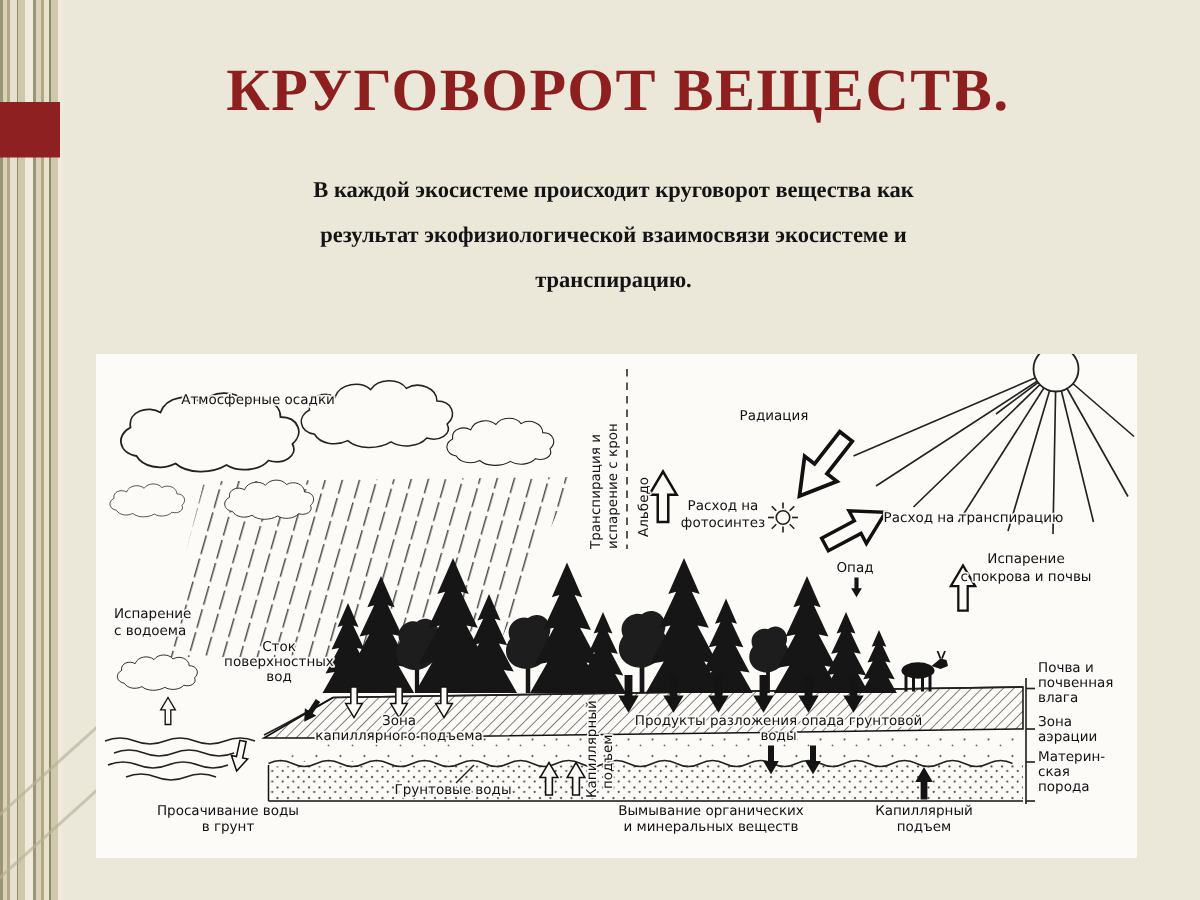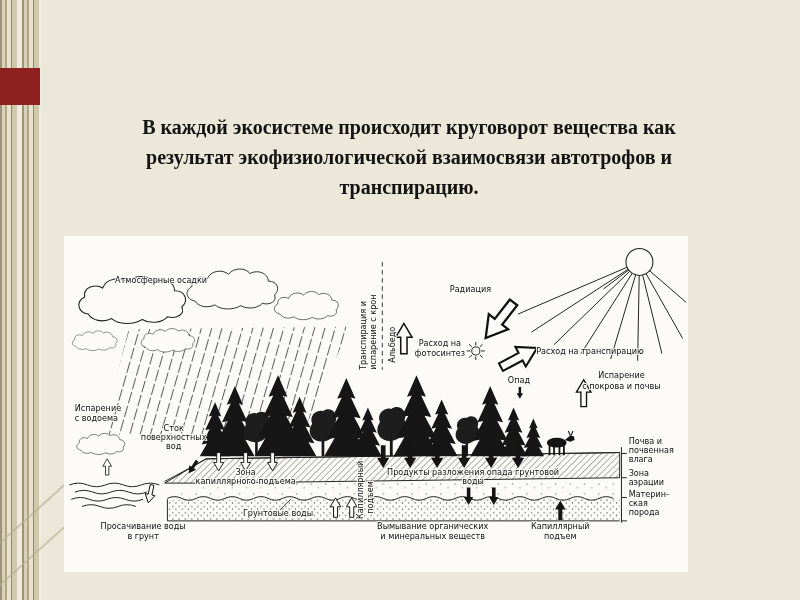--- a/index.html
+++ b/index.html
@@ -10,40 +10,41 @@
       #9c9474 0 2px,#d8d2bc 2px 5px,#b3a87f 5px 7px,#e7e2d0 7px 11px,
       #8e8a6d 11px 12px,#cfc8ab 12px 17px,#efeadb 17px 22px);}
   .diag-line{position:absolute;height:2px;background:#b9b096;opacity:.65;
              transform-origin:left center;}
   .dl1{left:-20px;top:560px;width:230px;transform:rotate(-42deg);}
   .dl2{left:-40px;top:620px;width:280px;transform:rotate(-42deg);}
   .accent{position:absolute;left:0;top:68px;width:40px;height:37px;background:#8e2021;}
   .title{position:absolute;left:48px;right:24px;top:36px;text-align:center;
          font-weight:bold;font-size:40px;letter-spacing:1px;color:#8e1f1f;}
   .bodytext{position:absolute;left:40px;right:22px;top:112px;text-align:center;
-         font-weight:bold;font-size:20px;line-height:30px;color:#141414;}
-  .diagram{position:absolute;left:64px;top:236px;width:624px;height:336px;background:#fcfbf8;}
+         font-weight:bold;font-size:15px;line-height:30px;color:#141414;}
+  .diagram{position:absolute;left:64px;top:236px;width:694px;height:336px;background:#fcfbf8;}
   .diagram svg{display:block;width:100%;height:100%;}
   .dl{font-family:"DejaVu Sans",sans-serif;font-size:9px;fill:#111;
       paint-order:stroke;stroke:rgba(252,251,248,.92);stroke-width:2.4px;stroke-linejoin:round;}
   .ink{stroke:#222;fill:none;stroke-width:1.1px;}
 </style>
 </head>
 <body>
 
 <div class="slide">
   <div class="stripes"></div>
   <div class="diag-line dl1"></div>
   <div class="diag-line dl2"></div>
   <div class="accent"></div>
 
+  <div class="title">КРУГОВОРОТ ВЕЩЕСТВ.</div>
 
   <div class="bodytext">
     <div>В каждой экосистеме происходит круговорот вещества как</div>
-    <div>результат экофизиологической взаимосвязи автотрофов и</div>
+    <div>результат экофизиологической взаимосвязи экосистеме и</div>
     <div>транспирацию.</div>
   </div>
 
   <div class="diagram">
     <svg viewBox="0 0 694 336">
       <defs>
         <path id="arr" d="M-2.5,0 V13 H-6.5 L0,24 L6.5,13 H2.5 V0 Z"></path>
         <path id="cloud" d="M-58,10 C-70,8 -72,-4 -62,-9 C-64,-20 -50,-24 -42,-19 C-38,-30 -22,-32 -14,-25 C-8,-34 8,-34 14,-26 C24,-32 38,-26 38,-16 C50,-16 54,-5 46,2 C50,10 40,16 30,13 C24,20 10,21 2,16 C-8,22 -24,22 -32,15 C-42,20 -54,17 -58,10 Z"></path>
         <g id="conifer">
           <path fill="#161616" d="M0,-60 L7,-44 L3.5,-45 L11,-29 L6,-30 L15,-13 L9,-14 L17,0 L-17,0 L-9,-14 L-15,-13 L-6,-30 L-11,-29 L-3.5,-45 L-7,-44 Z"></path>

